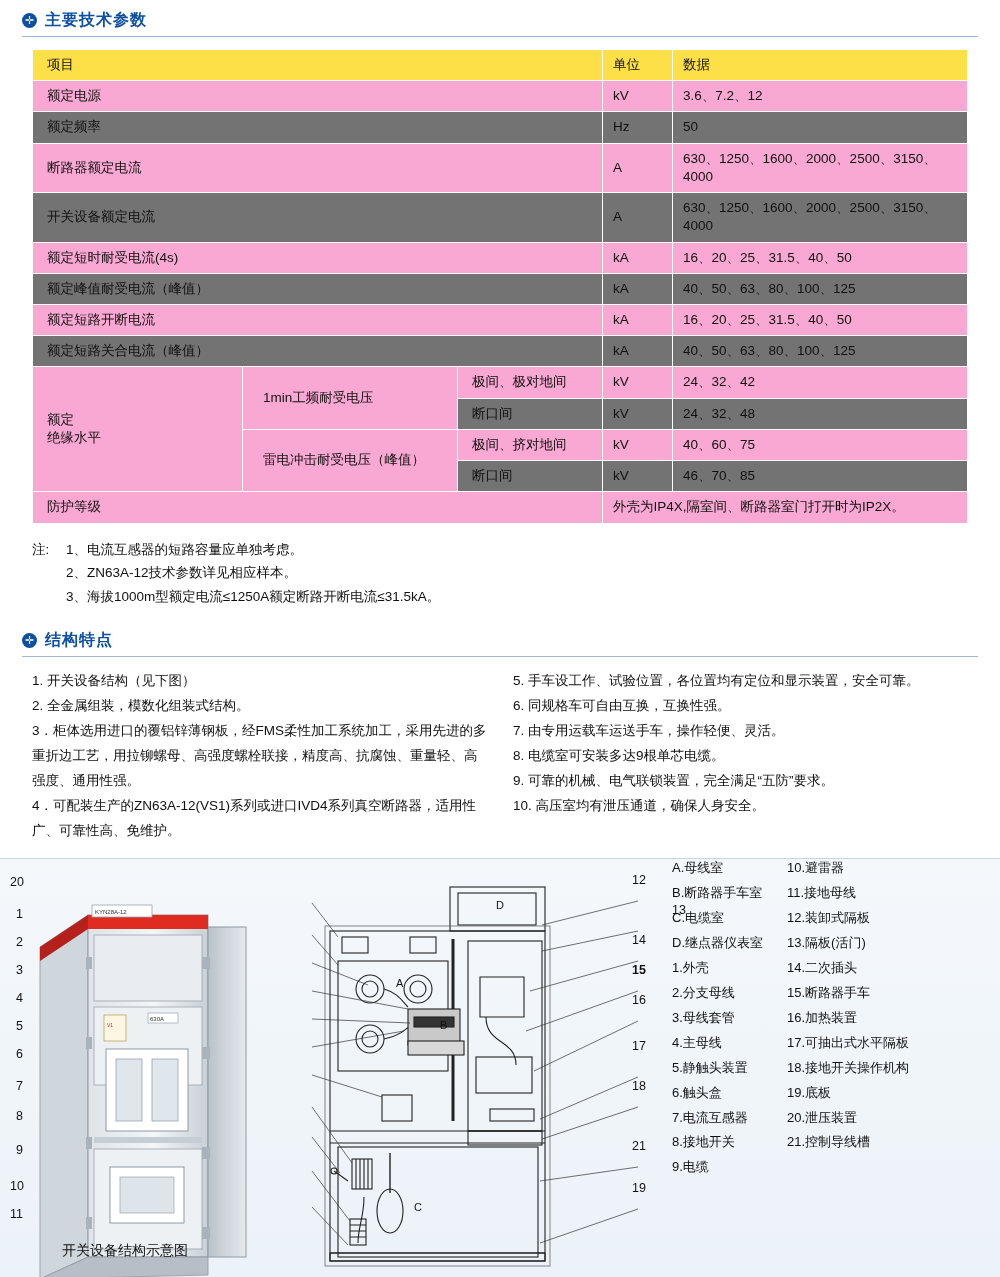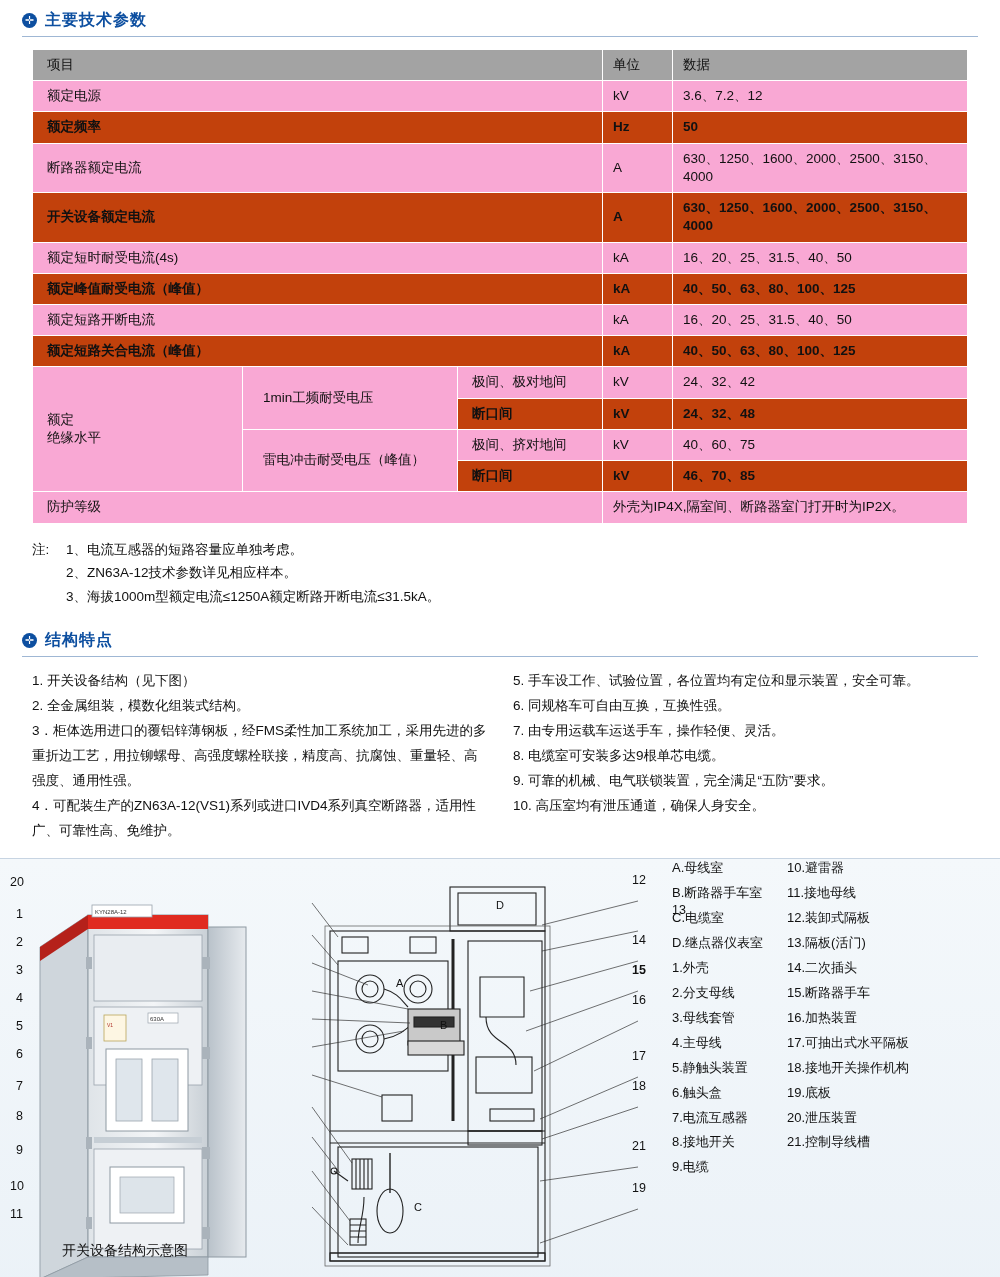--- a/index.html
+++ b/index.html
@@ -39,22 +39,22 @@
     border-collapse:collapse;
     font-size:13.5px;
   }
   table.params td {
     border:1px solid #ffffff;
     padding:6px 8px;
     background:#f9a8d4;
     vertical-align:middle;
     line-height:1.35;
   }
-  table.params tr.header td { background:#a3a3a3; font-weight:normal; }
-  table.params td.alt { background:#c2410c;font-weight:bold; }
+  table.params tr.header td { background:#fde047; font-weight:normal; }
+  table.params td.alt { background:#737373; }
   table.params td.c-item { width:210px; padding-left:14px; }
   table.params td.c-sub1 { width:215px; padding-left:20px; }
   table.params td.c-sub2 { width:145px; padding-left:14px; }
   table.params td.c-unit { width:70px; padding-left:10px; }
   table.params td.c-data { padding-left:10px; }
   table.params td.span-item { padding-left:14px; }
 
   
   .notes {
     margin:14px 0 0 32px;
@@ -397,21 +397,21 @@
       <span class="num" style="left:16px;  top:284px;">9</span>
       <span class="num" style="left:10px;  top:320px;">10</span>
       <span class="num" style="left:10px;  top:348px;">11</span>
     </div>
     <div>
       <span class="num" style="left:632px; top:14px;">12</span>
       <span class="num" style="left:632px; top:44px;margin-left:40px;">13</span>
       <span class="num" style="left:632px; top:74px;">14</span>
       <span class="num" style="left:632px; top:104px;font-weight:bold;">15</span>
       <span class="num" style="left:632px; top:134px;">16</span>
-      <span class="num" style="left:632px; top:190px;">17</span>
+      <span class="num" style="left:632px; top:180px;">17</span>
       <span class="num" style="left:632px; top:220px;">18</span>
       <span class="num" style="left:632px; top:280px;">21</span>
       <span class="num" style="left:632px; top:322px;">19</span>
     </div>
 
   </div>
 
   <div class="legend">
     <div class="col">
       <p>A.母线室</p>

